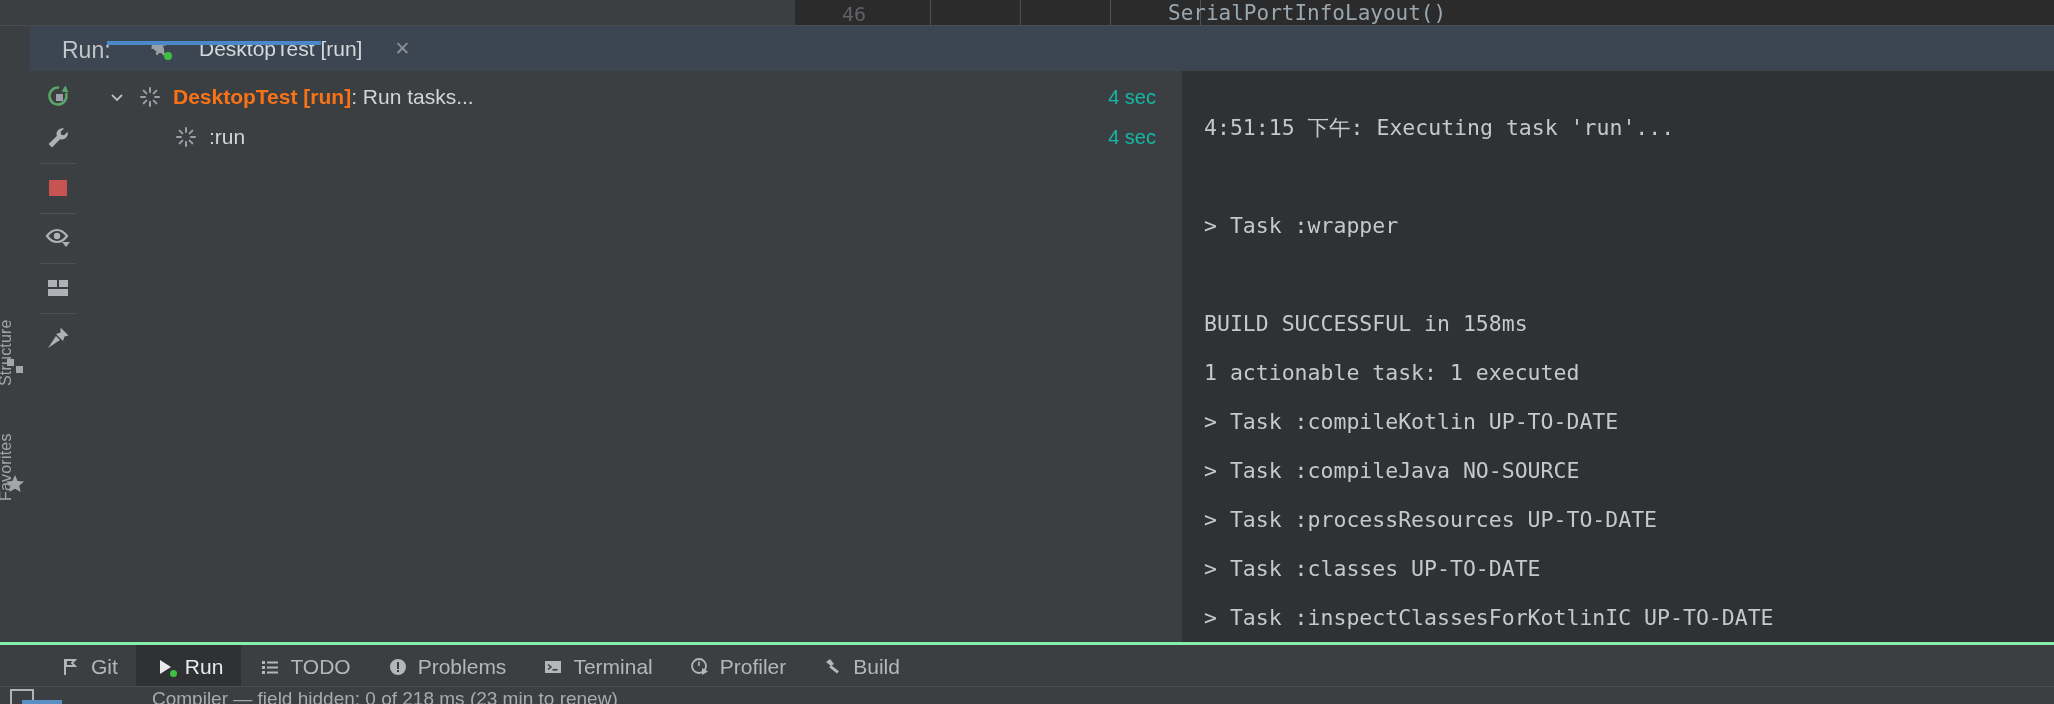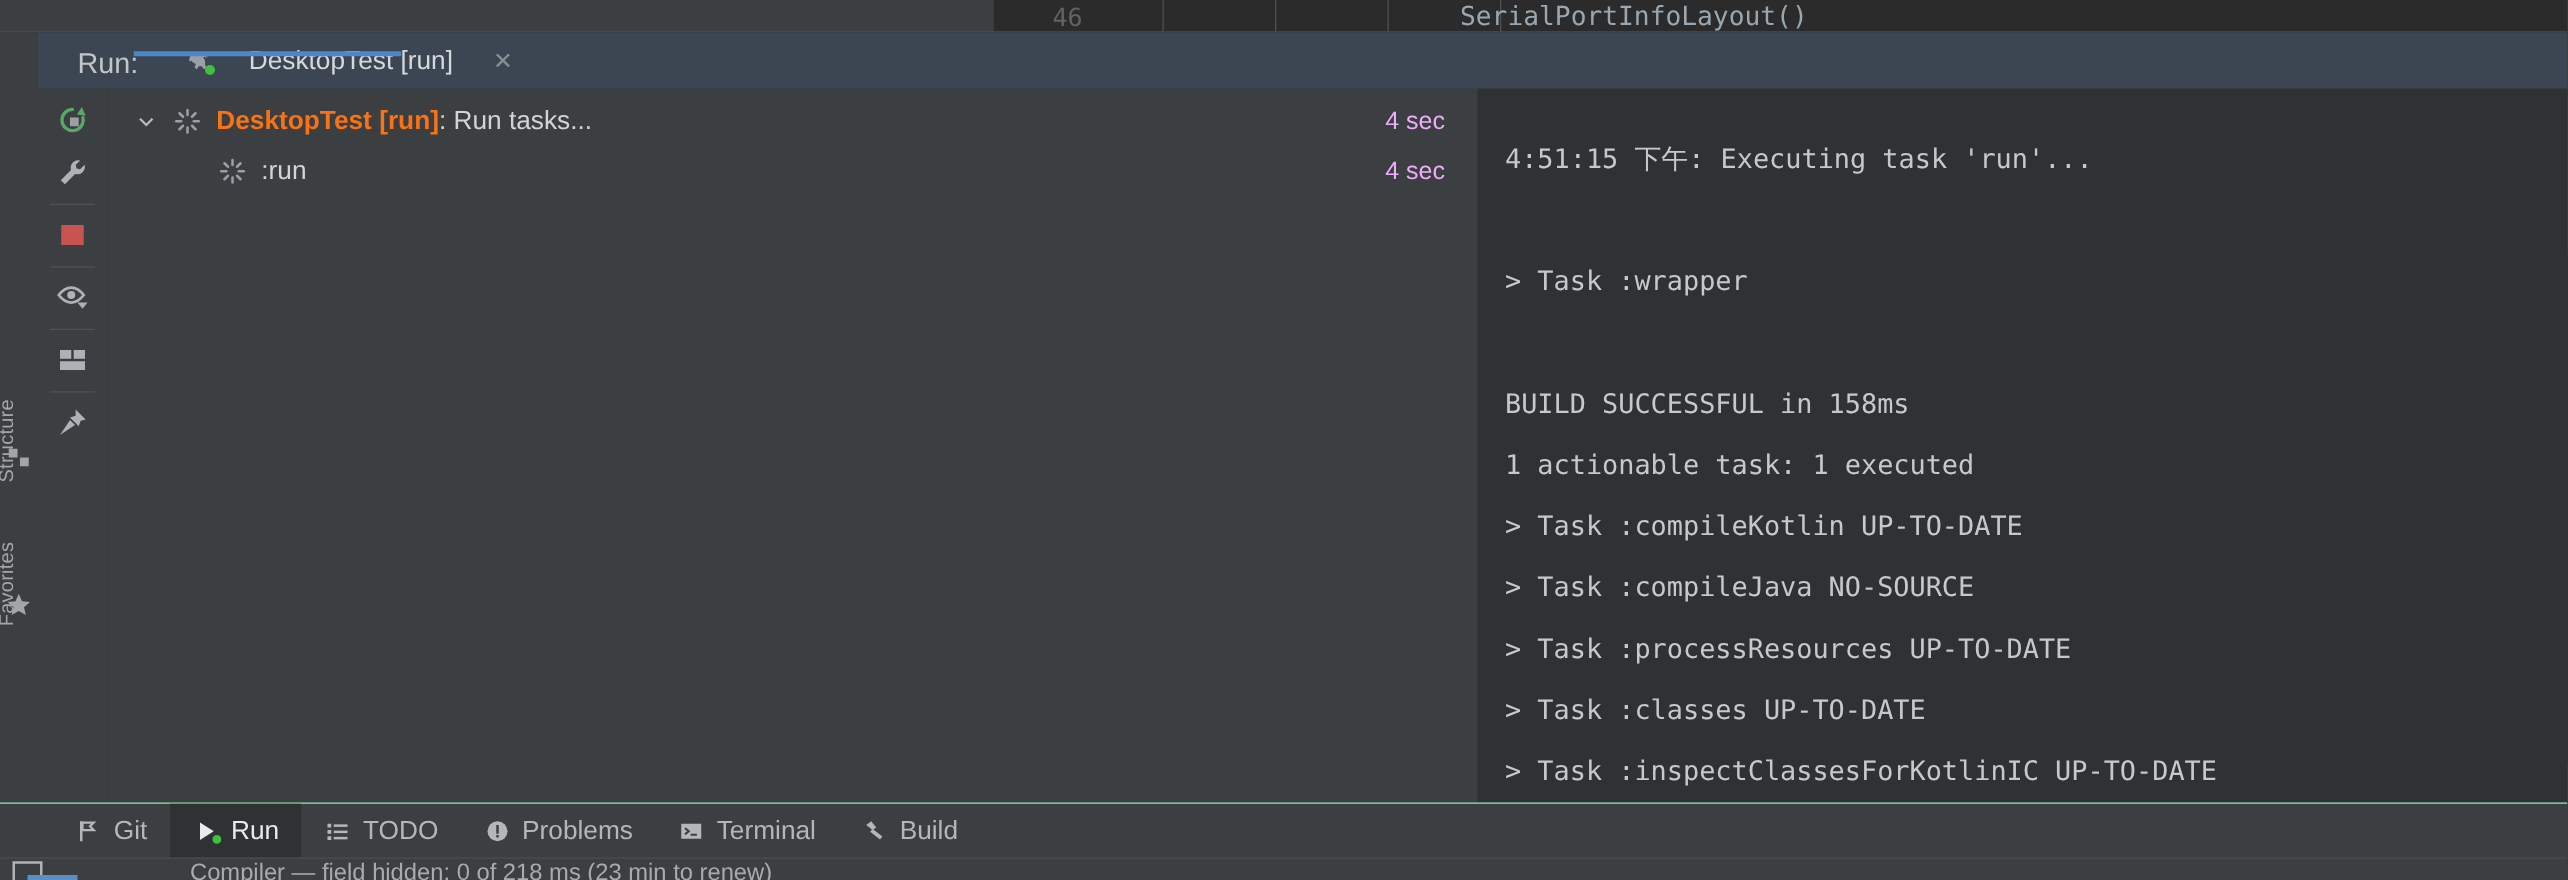--- a/index.html
+++ b/index.html
@@ -208,21 +208,21 @@
     color: #d2d5d8;
     white-space: nowrap;
   }
   #tree-text-0 { left: 86px; }
   #tree-text-1 { left: 122px; }
   .tree-text b { font-weight: 700; color: #f97316; }
   .tree-time {
     position: absolute;
     right: 26px;
     font-size: 20px;
-    color: #f0abfc;
+    color: #14b8a6;
     white-space: nowrap;
     margin-left: 22px;
   }
 
   
   .console-panel {
     position: absolute;
     left: 1152px; top: 0;
     width: 872px; height: 571px;
     background: #2f3133;
@@ -237,21 +237,21 @@
     color: #c6c9cc;
     white-space: pre;
   }
 
   
   .bottom-bar {
     position: absolute;
     left: 0; top: 642px;
     width: 2054px; height: 44px;
     background: #3c3f41;
-    border-top: 1px solid #86efac;
+    border-top: 3px solid #86efac;
   }
   .bottom-tabs {
     position: absolute;
     left: 42px; top: 0;
     height: 44px;
     display: flex;
     align-items: stretch;
   }
   .btab {
     display: flex;
@@ -522,20 +522,30 @@
       <span class="bicon">
         <svg class="icon-svg" width="20" height="20" viewBox="0 0 20 20">
           <rect x="2" y="4" width="16" height="12" fill="#b4b7ba"></rect>
           <polyline points="5,7.5 8,10 5,12.5" fill="none" stroke="#3c3f41" stroke-width="1.6"></polyline>
           <rect x="9.5" y="12" width="5" height="1.6" fill="#3c3f41"></rect>
         </svg>
       </span>
       <span>Terminal</span>
     </div>
 
+    <div class="btab">
+      <span class="bicon">
+        <svg class="icon-svg" width="20" height="20" viewBox="0 0 20 20">
+          <circle cx="9" cy="9" r="7" fill="none" stroke="#b4b7ba" stroke-width="1.8"></circle>
+          <line x1="9" y1="9" x2="9" y2="4.5" stroke="#b4b7ba" stroke-width="1.6"></line>
+          <polygon points="12,11 18,14.5 12,18" fill="#b4b7ba"></polygon>
+        </svg>
+      </span>
+      <span>Profiler</span>
+    </div>
 
     <div class="btab">
       <span class="bicon">
         <svg class="icon-svg" width="20" height="20" viewBox="0 0 20 20">
           <path d="M3 5l4-3 4 5-3 2z" fill="#b4b7ba"></path>
           <rect x="8" y="8" width="10" height="3" fill="#b4b7ba" transform="rotate(38 8 8)"></rect>
         </svg>
       </span>
       <span>Build</span>
     </div>

